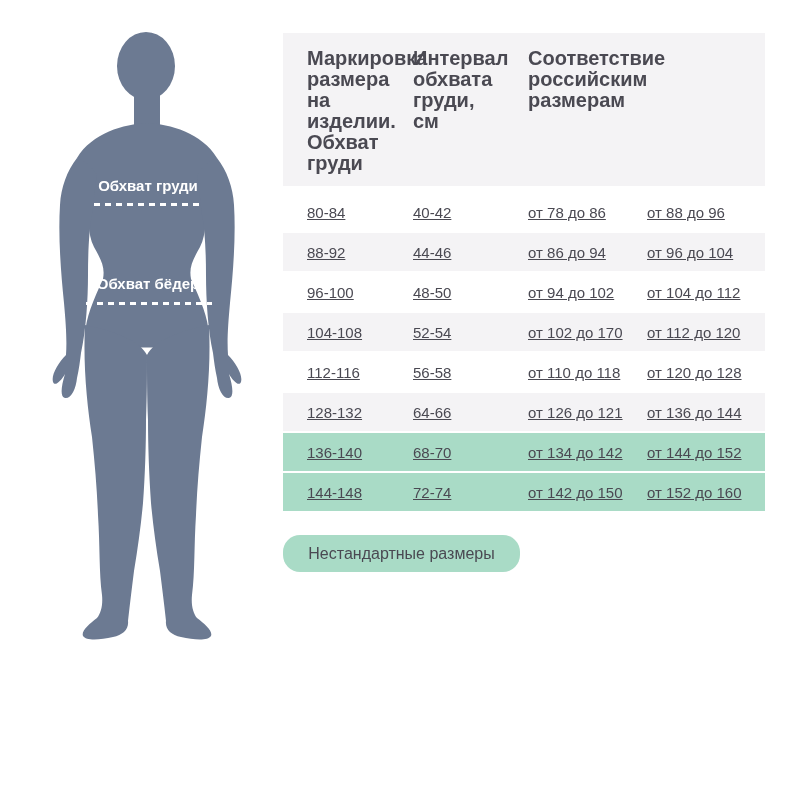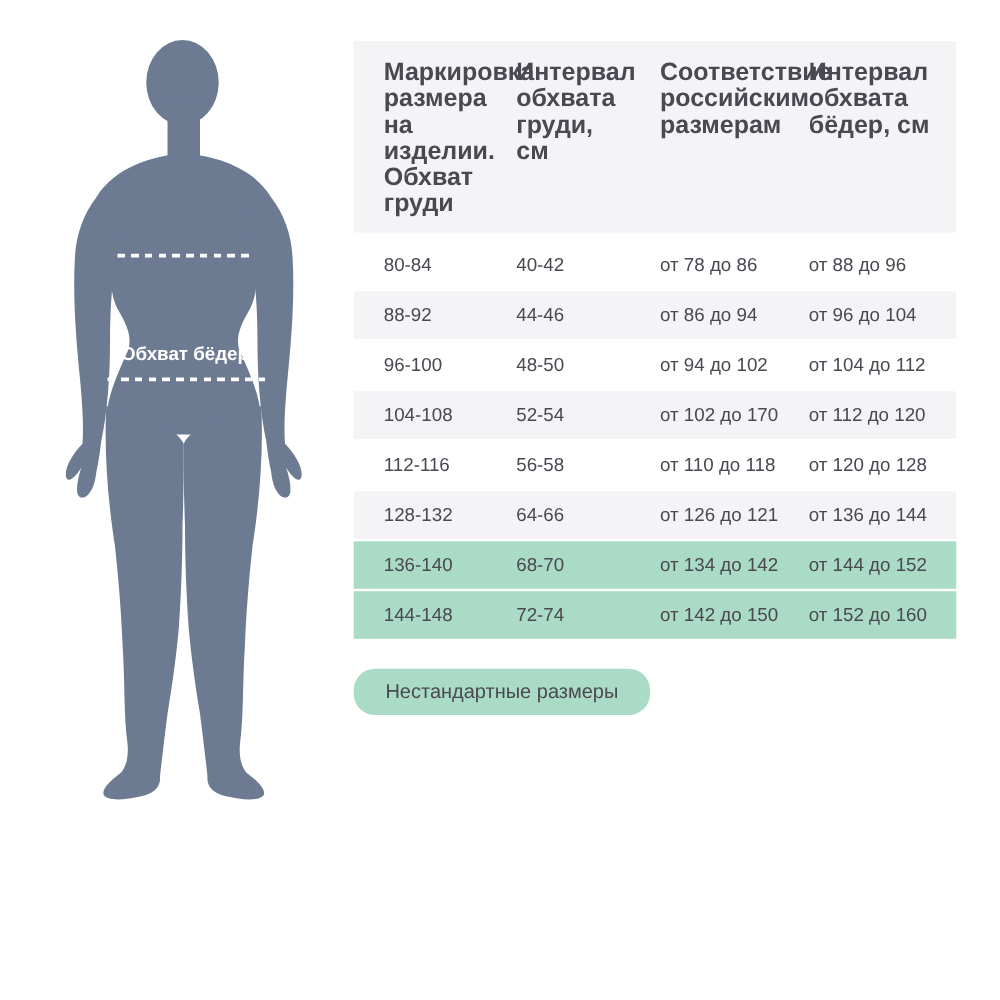--- a/index.html
+++ b/index.html
@@ -33,21 +33,21 @@
     padding-left:24px;font-weight:700;font-size:20px;line-height:21px;
     color:var(--text,#4A4952);overflow:visible;
   }
   .rows{margin-top:7px;display:flex;flex-direction:column;gap:2px;}
   .row{
     height:38px;display:grid;grid-template-columns:106px 115px 119px 1fr;
     align-items:center;background:#ffffff;
   }
   .row:nth-child(even){background:var(--row-alt,#F4F3F5);}
   .row.highlight{background:var(--mint,#A9DBC6);}
-  .cell{padding-left:24px;font-size:15px;color:var(--text,#4A4952);white-space:nowrap;}
+  .cell{padding-left:24px;font-size:15px;color:var(--text,#4A4952);white-space:nowrap;text-decoration:underline;}
   .badge{
     margin-top:24px;width:237px;height:37px;background:var(--mint,#A9DBC6);
     display:flex;align-items:center;justify-content:center;
     font-size:16px;color:var(--text,#4A4952);border-radius:17px;
   }
 </style>
 </head>
 <body>
 
 <div>
@@ -55,31 +55,31 @@
   <div class="figure">
     <svg viewBox="0 0 240 620" width="240" height="620" xmlns="http://www.w3.org/2000/svg">
       <ellipse cx="116" cy="41" rx="29" ry="34" fill="currentColor"></ellipse>
       <rect x="104" y="58" width="26" height="52" fill="currentColor"></rect>
       <path fill="currentColor" d="M117,98 C94,99 62,108 47,133 C54,148 60,158 63,172 C58,192 57,208 64,222 C72,236 75,243 73,254 C63,276 56,292 55,310 C56,320 70,326 95,324 C110,322 124,322 139,324 C164,326 178,320 179,310 C178,292 171,276 161,254 C159,243 162,236 170,222 C177,208 176,192 171,172 C174,158 180,148 187,133 C172,108 140,99 117,98 Z"></path>
       <path fill="currentColor" d="M47,133 C37,146 31,162 30,180 C28,212 31,248 34,278 C36,300 37,316 36,330 C28,338 21,350 23,357 C25,362 31,356 35,349 C31,362 30,372 35,373 C41,374 46,364 47,353 C49,344 50,336 51,328 C56,305 58,275 58,250 C58,228 59,205 62,190 C64,175 65,160 67,150 C61,141 53,134 47,133 Z"></path>
       <path fill="currentColor" d="M187,133 C197,146 203,162 204,180 C206,212 203,248 200,278 C198,300 197,316 198,330 C206,338 213,350 211,357 C209,362 203,356 199,349 C203,362 204,372 199,373 C193,374 188,364 187,353 C185,344 184,336 183,328 C178,305 176,275 176,250 C176,228 175,205 172,190 C170,175 169,160 167,150 C173,141 181,134 187,133 Z"></path>
       <path fill="currentColor" d="M55,300 C53,340 57,380 62,412 C65,440 67,465 68,490 C70,520 69,548 72,570 C73,580 71,588 67,593 C59,599 51,606 53,611 C56,616 70,615 83,612 C93,610 99,604 98,596 C100,578 102,562 104,546 C108,522 111,500 113,478 C115,450 116,420 116,395 C117,370 117,350 117,330 C110,316 85,306 55,300 Z"></path>
       <path fill="currentColor" d="M179,300 C181,340 177,380 172,412 C169,440 167,465 166,490 C164,520 165,548 162,570 C161,580 163,588 167,593 C175,599 183,606 181,611 C178,616 164,615 151,612 C141,610 135,604 136,596 C134,578 132,562 130,546 C126,522 123,500 121,478 C119,450 118,420 118,395 C117,370 117,350 117,330 C124,316 149,306 179,300 Z"></path>
     </svg>
+    <div class="measure-label chest-label">Обхват груди</div>
     <div class="dash chest-dash"></div>
     <div class="measure-label hips-label">Обхват бёдер</div>
     <div class="dash hips-dash"></div>
   </div>
 
   <div class="size-table">
     <div class="thead">
       <div class="hcell">Маркировка размера на изделии. Обхват груди</div>
       <div class="hcell">Интервал обхвата груди, см</div>
       <div class="hcell">Соответствие российским размерам</div>
-      <div class="hcell">Интервал обхвата бёдер, см</div>
     </div>
     <div class="rows">
         <div class="row">
           <div class="cell">80-84</div>
           <div class="cell">40-42</div>
           <div class="cell">от 78 до 86</div>
           <div class="cell">от 88 до 96</div>
         </div>
         <div class="row">
           <div class="cell">88-92</div>

